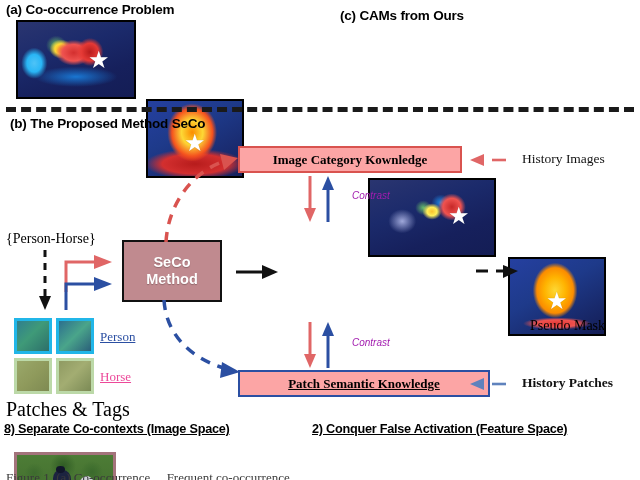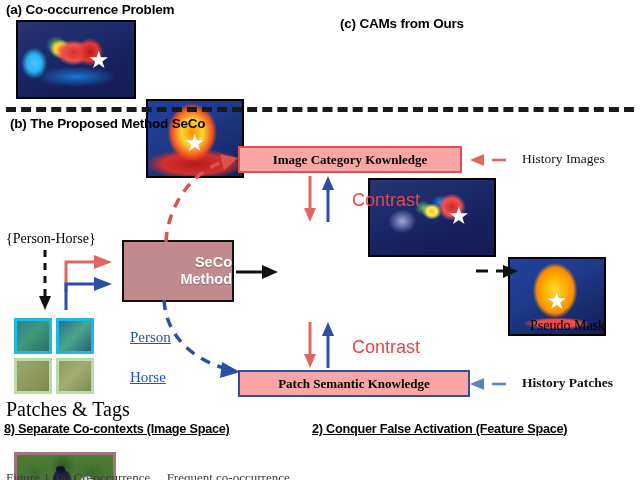--- a/index.html
+++ b/index.html
@@ -63,55 +63,55 @@
               linear-gradient(#4d7c36,#406b2c);}
   .ph-neck{position:absolute;left:65%;top:24%;width:16%;height:22%;
            background:#cfd3d8;border-radius:50% 60% 20% 30%;transform:rotate(16deg);}
   .ph-rider{position:absolute;left:38%;top:17%;width:18%;height:24%;
             background:#1c2340;border-radius:40% 45% 30% 35%;}
   .ph-helmet{position:absolute;left:41%;top:13%;width:9%;height:8%;
              background:#11162b;border-radius:50%;}
 
   
   .patch{box-sizing:border-box;}
-  .tag{font-family:"Liberation Serif",serif;font-size:15px;
-       text-decoration:underline;white-space:nowrap;margin-left:30px;}
+  .tag{font-family:"Liberation Serif",serif;font-size:13px;
+       text-decoration:underline;white-space:nowrap;}
 
   
   .serif{font-family:"Liberation Serif",serif;white-space:nowrap;text-align:center;}
 
   
   .kbox{box-sizing:border-box;background:#fca5a5;display:flex;
         align-items:center;justify-content:center;
         font-family:"Liberation Serif",serif;font-weight:bold;font-size:13px;
         color:#000;white-space:nowrap;}
   .kbox-img{border:2.5px solid #d9534f;}
   .kbox-patch{border:2.5px solid #2b4fa2;}
 
   
   .encoder{box-sizing:border-box;background:#c08a8f;border:2.5px solid #111;
            display:flex;flex-direction:column;align-items:center;justify-content:center;
            color:#fff;font-weight:bold;font-size:14.5px;line-height:1.15;
            text-shadow:0 1px 1px rgba(0,0,0,.25);}
 
   
-  .contrast{font-family:"Liberation Sans",sans-serif;font-size:18px;color:#ef4444;}
+  .contrast{font-family:"Liberation Sans",sans-serif;font-size:10px;color:#a21caf;font-style:italic;}
   .hist{font-family:"Liberation Serif",serif;font-size:13.5px;color:#111;white-space:nowrap;}
 
   
   .bcap{font-family:"Liberation Sans",sans-serif;font-weight:bold;font-size:12.7px;
         text-decoration:underline;white-space:nowrap;letter-spacing:-0.25px;}
   .figcap{font-family:"Liberation Serif",serif;font-size:13px;color:#3a3a3a;
           white-space:nowrap;overflow:hidden;}
 </style>
 </head>
 <body>
 
 <div class="abs panel-title" style="left:6px;top:2px;">(a) Co-occurrence Problem</div>
-<div class="abs panel-title" style="left:340px;top:16px;">(c) CAMs from Ours</div>
+<div class="abs panel-title" style="left:340px;top:8px;">(c) CAMs from Ours</div>
 
 <div class="abs thumb cam-horse-a" style="left:16px;top:20px;width:120px;height:79px;">
   <span class="star" style="left:70px;top:26px;font-size:24px;">★</span>
 </div>
 <div class="abs thumb cam-sail-a" style="left:146px;top:20px;width:98px;height:79px;">
   <span class="star" style="left:36px;top:30px;font-size:24px;">★</span>
 </div>
 <div class="abs thumb cam-horse-c" style="left:368px;top:20px;width:128px;height:79px;">
   <span class="star" style="left:78px;top:24px;font-size:24px;">★</span>
 </div>
@@ -149,25 +149,25 @@
 <div class="abs patch" style="left:14px;top:318px;width:38px;height:36px;border:3px solid #21b6e8;
      background:linear-gradient(135deg,#2f7f8f 0%,#3f9a78 45%,#2c6f6a 100%);"></div>
 <div class="abs patch" style="left:56px;top:318px;width:38px;height:36px;border:3px solid #21b6e8;
      background:linear-gradient(135deg,#2c6f8f 0%,#4aa58a 50%,#2a5f7a 100%);"></div>
 <div class="abs patch" style="left:14px;top:358px;width:38px;height:36px;border:3px solid #bcd9a8;
      background:linear-gradient(135deg,#9aa86a 0%,#8f9a5c 50%,#7e8a52 100%);"></div>
 <div class="abs patch" style="left:56px;top:358px;width:38px;height:36px;border:3px solid #bcd9a8;
      background:linear-gradient(135deg,#8f9a62 0%,#a3ad72 45%,#7b8a55 100%);"></div>
 
 <div class="abs tag" style="left:100px;top:329px;color:#2b4fa2;">Person</div>
-<div class="abs tag" style="left:100px;top:369px;color:#1d4ed8;">Horse</div>
+<div class="abs tag" style="left:100px;top:369px;color:#ec4899;">Horse</div>
 
 <div class="abs serif" style="left:6px;top:398px;font-size:20px;">Patches  &amp;  Tags</div>
 
-<div class="abs encoder" style="left:122px;top:240px;width:112px;height:62px;align-items:flex-end;">
+<div class="abs encoder" style="left:122px;top:240px;width:100px;height:62px;">
   <span>SeCo</span>
   <span>Method</span>
 </div>
 
 <svg class="abs" style="left:236px;top:261px;width:46px;height:22px;overflow:visible;">
   <line x1="0" y1="11" x2="30" y2="11" stroke="#111" stroke-width="3"></line>
   <polygon points="42,11 26,4 26,18" fill="#111"></polygon>
 </svg>
 
 <svg class="abs" style="left:160px;top:150px;width:80px;height:96px;overflow:visible;">
@@ -191,21 +191,21 @@
 <div class="abs contrast" style="left:352px;top:190px;">Contrast</div>
 
 <svg class="abs" style="left:300px;top:322px;width:44px;height:48px;overflow:visible;">
   <line x1="10" y1="0" x2="10" y2="34" stroke="#e06666" stroke-width="3"></line>
   <polygon points="10,46 4,32 16,32" fill="#e06666"></polygon>
   <line x1="28" y1="46" x2="28" y2="12" stroke="#2b4fa2" stroke-width="3"></line>
   <polygon points="28,0 22,14 34,14" fill="#2b4fa2"></polygon>
 </svg>
 <div class="abs contrast" style="left:352px;top:337px;">Contrast</div>
 
-<div class="abs kbox kbox-patch" style="left:238px;top:370px;width:232px;height:27px;">Patch Semantic Knowledge</div>
+<div class="abs kbox kbox-patch" style="left:238px;top:370px;width:252px;height:27px;text-decoration:underline;">Patch Semantic Knowledge</div>
 
 <svg class="abs" style="left:470px;top:152px;width:44px;height:16px;overflow:visible;">
   <polygon points="0,8 14,2 14,14" fill="#e06666"></polygon>
   <line x1="22" y1="8" x2="36" y2="8" stroke="#e06666" stroke-width="2.6"></line>
 </svg>
 <div class="abs hist" style="left:522px;top:151px;">History  Images</div>
 
 <svg class="abs" style="left:470px;top:376px;width:44px;height:16px;overflow:visible;">
   <polygon points="0,8 14,2 14,14" fill="#5f82bd"></polygon>
   <line x1="22" y1="8" x2="36" y2="8" stroke="#5f82bd" stroke-width="2.6"></line>

